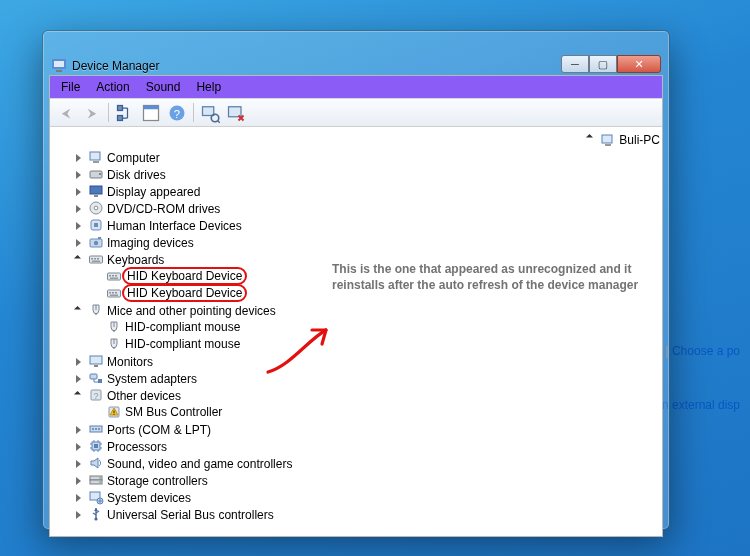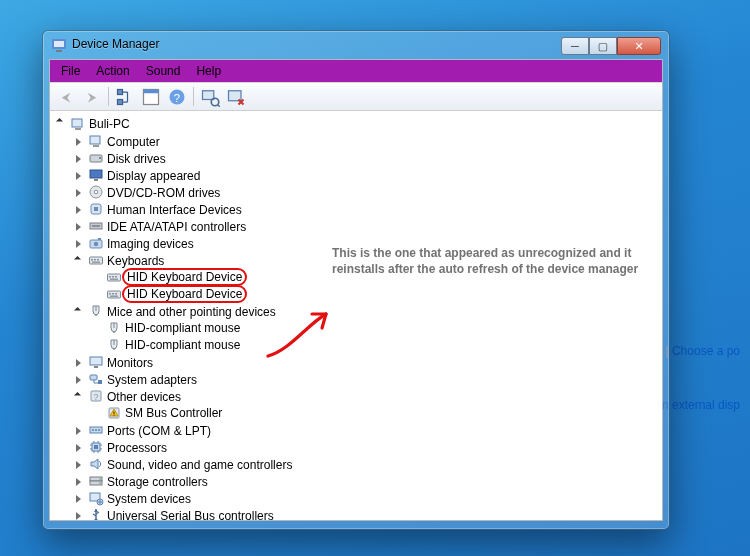--- a/index.html
+++ b/index.html
@@ -27,23 +27,24 @@
     height: 500px;
     background: rgba(255,255,255,0.18);
     border: 1px solid rgba(0,0,0,0.35);
     border-radius: 6px;
     box-shadow: 0 14px 38px rgba(0,0,0,0.45), inset 0 0 0 1px rgba(255,255,255,0.28);
     padding: 6px;
   }
   .titlebar {
     height: 22px;
     display: flex;
-    align-items: flex-start;
+    align-items: flex-end;
     color: #000;
     padding: 0 2px 2px 2px;
+    margin-top: 16px;
   }
   .titlebar .app-icon { width:16px; height:16px; margin-right:5px; }
   .title-text { font-size:12px; flex:1; text-shadow:0 1px 0 rgba(255,255,255,0.35); }
   .win-btns { display:flex; gap:0; }
   .win-btn {
     width: 28px; height: 18px;
     background: linear-gradient(#eaf3fb, #c7d8ea);
     border: 1px solid #6b7b8d;
     display:flex; align-items:center; justify-content:center;
     font-size:11px; color:#333; cursor:pointer;
@@ -61,21 +62,21 @@
     width:100%;
     height:calc(100% - 24px);
     display:flex;
     flex-direction:column;
   }
   .menubar {
     display:flex;
     gap:2px;
     padding:2px 4px;
     border-bottom:1px solid #d7d7d7;
-    background:#a21caf;
+    background:#8b5cf6;
   }
   .menubar span { padding:2px 7px; cursor:default; }
   .toolbar {
     display:flex;
     align-items:center;
     gap:4px;
     padding:3px 5px;
     background: linear-gradient(#fafcff, #e9eef5);
     border-bottom:1px solid #cfcfcf;
   }
@@ -128,21 +129,21 @@
     display:inline-flex; align-items:center; justify-content:center;
     font-size:12px;
   }
   .lbl { white-space:nowrap; }
   .circled {
     border:2px solid #e31010;
     border-radius:9px;
     padding:0 3px;
     margin-left:-3px;
   }
-  .indent0 { padding-left: 4px; }
+  .indent0 { padding-left: 4px; justify-content: flex-end; }
   .indent1 { padding-left: 22px; align-items: flex-end; }
   .indent2 { padding-left: 40px; }
 
   
   .annot {
     position:absolute;
     left:282px; top:134px;
     width:310px;
     color:#737373;
     font-family: Arial, sans-serif;
@@ -291,30 +292,20 @@
                 <rect x="3" y="3" width="10" height="10" rx="2" fill="#d8e4f2" stroke="#6b8db8"></rect>
                 <rect x="6" y="6" width="4" height="4" fill="#6b8db8"></rect>
               </svg>
             </span>
             <span class="lbl">Human Interface Devices</span>
           </div>
           <div class="node indent1">
             <span class="tgl collapsed"></span>
             <span class="ic">
               <svg viewBox="0 0 16 16">
-                <rect x="2" y="5" width="12" height="6" fill="#c6cbd2" stroke="#7a7f86"></rect>
-                <rect x="4" y="7" width="8" height="2" fill="#8b8f95"></rect>
-              </svg>
-            </span>
-            <span class="lbl">IDE ATA/ATAPI controllers</span>
-          </div>
-          <div class="node indent1">
-            <span class="tgl collapsed"></span>
-            <span class="ic">
-              <svg viewBox="0 0 16 16">
                 <rect x="2" y="5" width="12" height="8" rx="1" fill="#c9d8ea" stroke="#6b8db8"></rect>
                 <circle cx="8" cy="9" r="2.2" fill="#6b8db8"></circle>
                 <rect x="10" y="3" width="3" height="2" fill="#6b8db8"></rect>
               </svg>
             </span>
             <span class="lbl">Imaging devices</span>
           </div>
           <div class="node indent1">
             <span class="tgl expanded"></span>
             <span class="ic">

